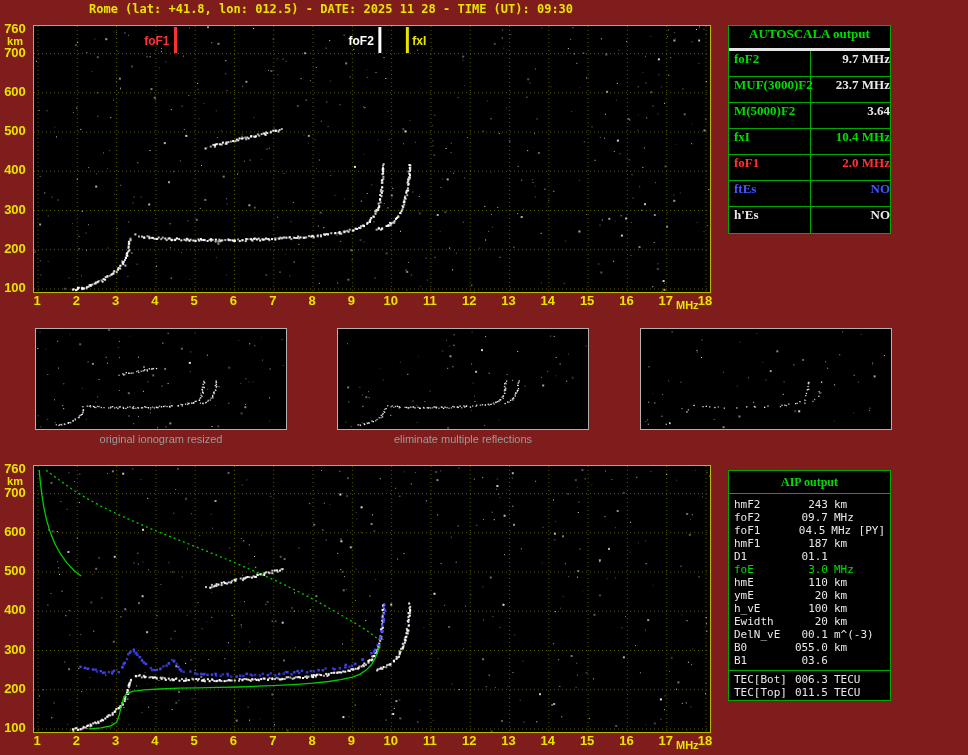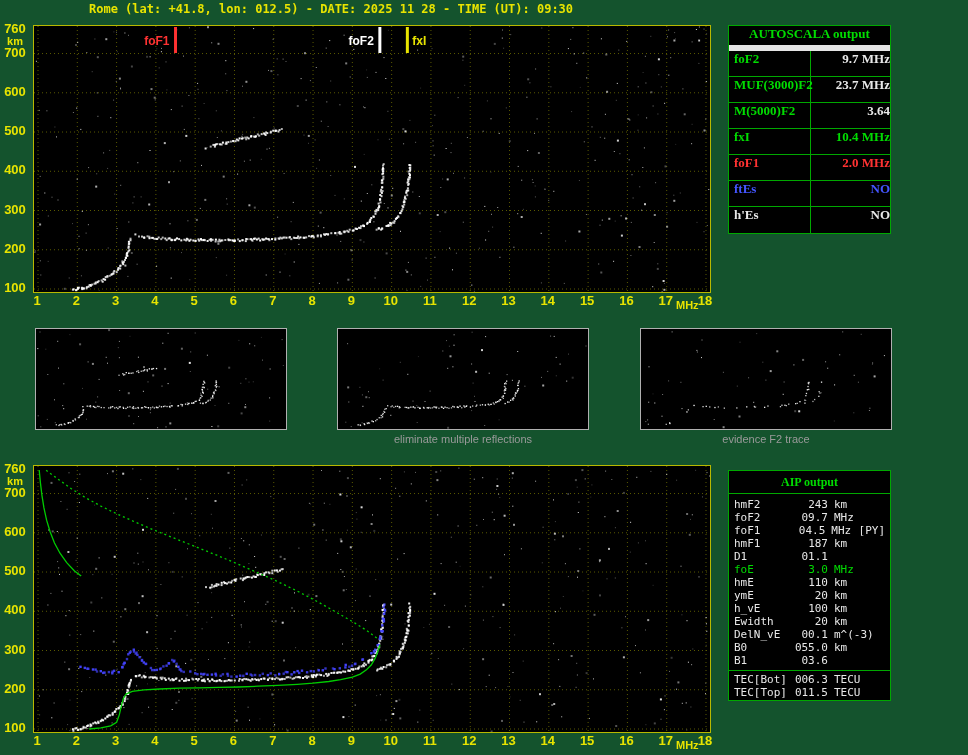--- a/index.html
+++ b/index.html
@@ -1,28 +1,28 @@
 <!DOCTYPE html>
 <html><head>
 <meta charset="utf-8">
 <style>
   *{box-sizing:border-box;margin:0;padding:0}
   html,body{background:#000}
   body{width:968px;height:755px;font-family:"DejaVu Sans Mono",monospace}
-  #page{position:relative;width:968px;height:755px;background:#14532d;overflow:hidden}
+  #page{position:relative;width:968px;height:755px;background:#7f1d1d;overflow:hidden}
   #title{position:absolute;left:89px;top:2px;color:#e8e400;font:bold 12px "DejaVu Sans Mono",monospace;white-space:nowrap}
   .plot{position:absolute;border:1px solid #b8b800;background:#000}
   .thumb{position:absolute;width:252px;height:102px;border:1px solid #b0b0b0;background:#000}
   svg{display:block}
   .ylab{position:absolute;width:30px;text-align:center;color:#e8e400;font:bold 13px "Liberation Sans",sans-serif;line-height:13px}
   .xlab{position:absolute;width:24px;text-align:center;color:#e8e400;font:bold 13px "Liberation Sans",sans-serif;line-height:13px}
   .xlab.unit,.ylab.unit{font-size:11px}
   .caption{position:absolute;width:252px;text-align:center;color:#9a9a9a;font:11px "Liberation Sans",sans-serif}
   .as-table{position:absolute;left:728px;top:25px;width:163px;border:1px solid #00a800;background:#000}
-  .as-title{height:25px;line-height:25px;text-align:center;color:#00dc00;border-bottom:6px solid #e5e5e5;font:bold 13px "Liberation Serif",serif}
+  .as-title{height:25px;line-height:25px;text-align:center;color:#00dc00;border-bottom:3px solid #e5e5e5;font:bold 13px "Liberation Serif",serif}
   .as-row{display:flex;height:26px;line-height:25px;border-bottom:1px solid #00a800;font:bold 13px "Liberation Serif",serif}
   .as-row:last-child{border-bottom:none}
   .as-label{width:82px;padding-left:5px;border-right:1px solid #00a800;white-space:nowrap}
   .as-value{flex:1;text-align:right;white-space:nowrap}
   .aip-table{position:absolute;left:728px;top:470px;width:163px;height:231px;border:1px solid #00a800;background:#000;padding:2px 0}
   .aip-title{text-align:center;color:#00dc00;font:bold 12px "Liberation Serif",serif;padding:2px 0 3px;border-bottom:1px solid #00a800;margin-bottom:4px}
   .aip-row{display:flex;height:13px;line-height:13px;font:11px "DejaVu Sans Mono",monospace;color:#e8e8e8;padding:0 5px;white-space:nowrap}
   .aip-name{width:58px}
   .aip-val{width:36px;text-align:right}
   .aip-unit{width:34px;padding-left:6px}
@@ -1482,22 +1482,22 @@
           <rect x="171.3" y="71.8" width="1.3" height="1.3" fill="#ffffff" opacity="0.66"></rect>
           <rect x="173.0" y="69.9" width="1.3" height="1.3" fill="#ffffff" opacity="0.66"></rect>
           <rect x="177.2" y="66.7" width="1.3" height="1.3" fill="#ffffff" opacity="0.86"></rect>
           <rect x="178.3" y="63.4" width="1.3" height="1.3" fill="#ffffff" opacity="0.69"></rect>
           <rect x="177.5" y="62.0" width="1.3" height="1.3" fill="#ffffff" opacity="0.76"></rect>
           <rect x="179.9" y="52.5" width="1.3" height="1.3" fill="#ffffff" opacity="0.92"></rect>
         </g>
       </svg>
   </div>
 
+  <div class="caption" style="left:35px;top:433px">original ionogram resized</div>
   <div class="caption" style="left:337px;top:433px">eliminate multiple reflections</div>
-  <div class="caption" style="left:640px;top:433px">evidence F2 trace</div>
 
   <div class="plot" id="aip-plot" style="left:33px;top:465px;width:678px;height:268px">
     <svg id="svg-aip" width="676" height="266">
         <g>
           <line x1="4" y1="0" x2="4" y2="266" stroke="#5a5a00" stroke-width="1" stroke-dasharray="1,3"></line>
           <line x1="43.294117647058826" y1="0" x2="43.294117647058826" y2="266" stroke="#5a5a00" stroke-width="1" stroke-dasharray="1,3"></line>
           <line x1="82.58823529411765" y1="0" x2="82.58823529411765" y2="266" stroke="#5a5a00" stroke-width="1" stroke-dasharray="1,3"></line>
           <line x1="121.88235294117648" y1="0" x2="121.88235294117648" y2="266" stroke="#5a5a00" stroke-width="1" stroke-dasharray="1,3"></line>
           <line x1="161.1764705882353" y1="0" x2="161.1764705882353" y2="266" stroke="#5a5a00" stroke-width="1" stroke-dasharray="1,3"></line>
           <line x1="200.47058823529412" y1="0" x2="200.47058823529412" y2="266" stroke="#5a5a00" stroke-width="1" stroke-dasharray="1,3"></line>

